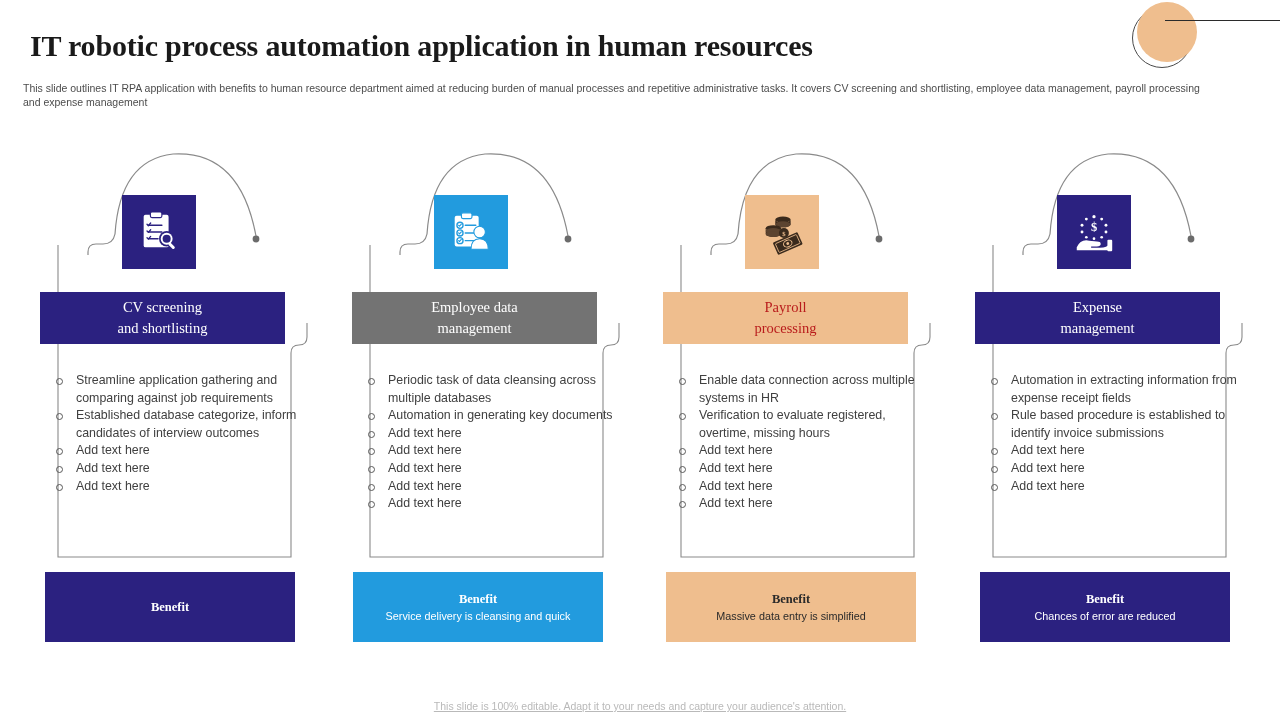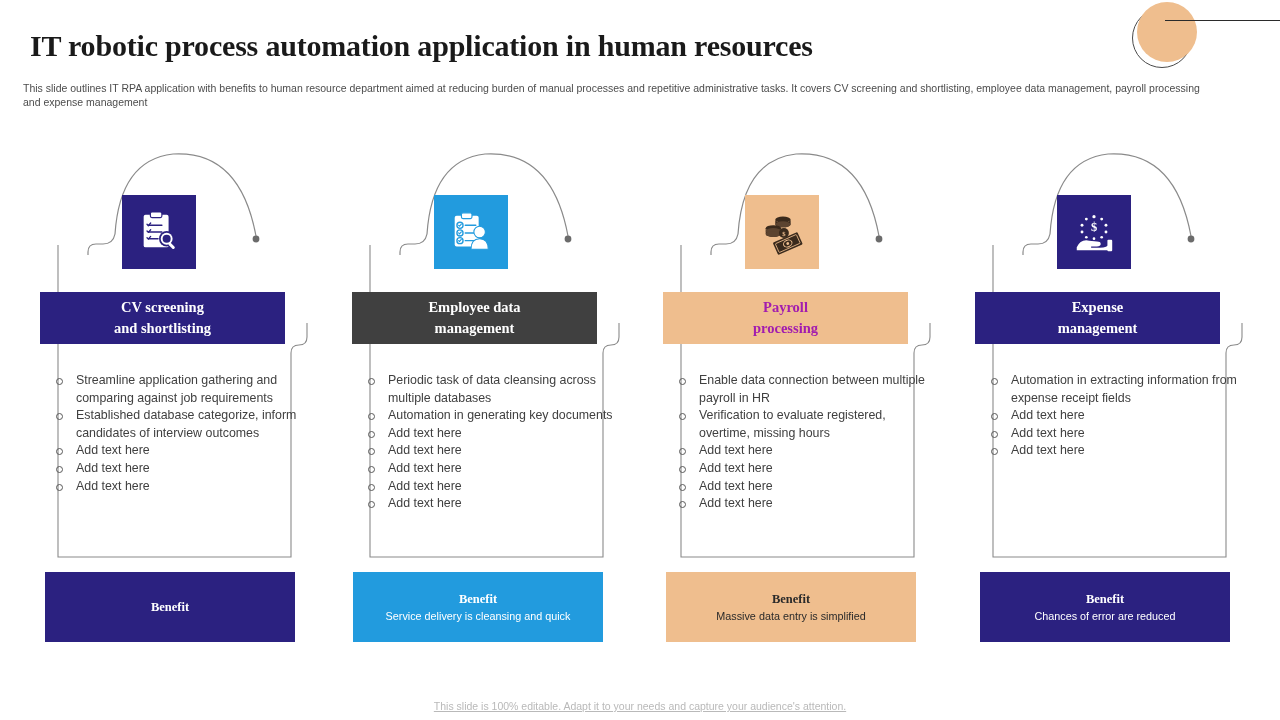--- a/index.html
+++ b/index.html
@@ -60,26 +60,26 @@
 
   
   .card-outline { position:absolute; left:0; top:105px; width:290px; height:315px; }
   .card-outline svg { display:block; overflow:visible; }
 
   
   .title-bar {
     position:absolute; left:12px; top:152px; width:245px; height:52px;
     display:flex; align-items:center; justify-content:center; text-align:center;
     font-family:"Liberation Serif", serif;
-    font-weight:bold; font-size:14.5px; line-height:1.45; color:#ffffff;
+    font-weight:normal; font-size:14.5px; line-height:1.45; color:#ffffff;
     padding:15px 6px;
   }
   .title-bar.dark  { background:#2b2180; }
-  .title-bar.blue  { background:#404040; }
-  .title-bar.peach { background:#efbe8e; color:#a21caf; }
+  .title-bar.blue  { background:#737373; }
+  .title-bar.peach { background:#efbe8e; color:#b91c1c; }
 
   
   .bullets { position:absolute; left:22px; top:232px; width:262px; }
   .bullets li {
     list-style:none; position:relative;
     padding-left:26px; margin-bottom:0px;
     font-size:12.4px; line-height:1.42; color:#404040;
   }
   .bullets li::before {
     content:""; position:absolute; left:6px; top:6px;
@@ -268,21 +268,21 @@
       </div>
 
       <div class="title-bar peach">
         <span>
           <span>Payroll</span><br>
           <span>processing</span>
         </span>
       </div>
 
       <ul class="bullets">
-        <li>Enable data connection between multiple payroll in HR</li>
+        <li>Enable data connection across multiple systems in HR</li>
         <li>Verification to evaluate registered, overtime, missing hours</li>
         <li>Add text here</li>
         <li>Add text here</li>
         <li>Add text here</li>
         <li>Add text here</li>
       </ul>
     </div>
 
     <div class="col col-3">
       <div class="arc">
@@ -320,20 +320,21 @@
 
       <div class="title-bar dark">
         <span>
           <span>Expense</span><br>
           <span>management</span>
         </span>
       </div>
 
       <ul class="bullets">
         <li>Automation in extracting information from expense receipt fields</li>
+        <li>Rule based procedure is established to identify invoice submissions</li>
         <li>Add text here</li>
         <li>Add text here</li>
         <li>Add text here</li>
       </ul>
     </div>
   </div>
 
   <div class="benefits">
     <div class="benefit dark ben-0">
       <div class="b-head">Benefit</div>

